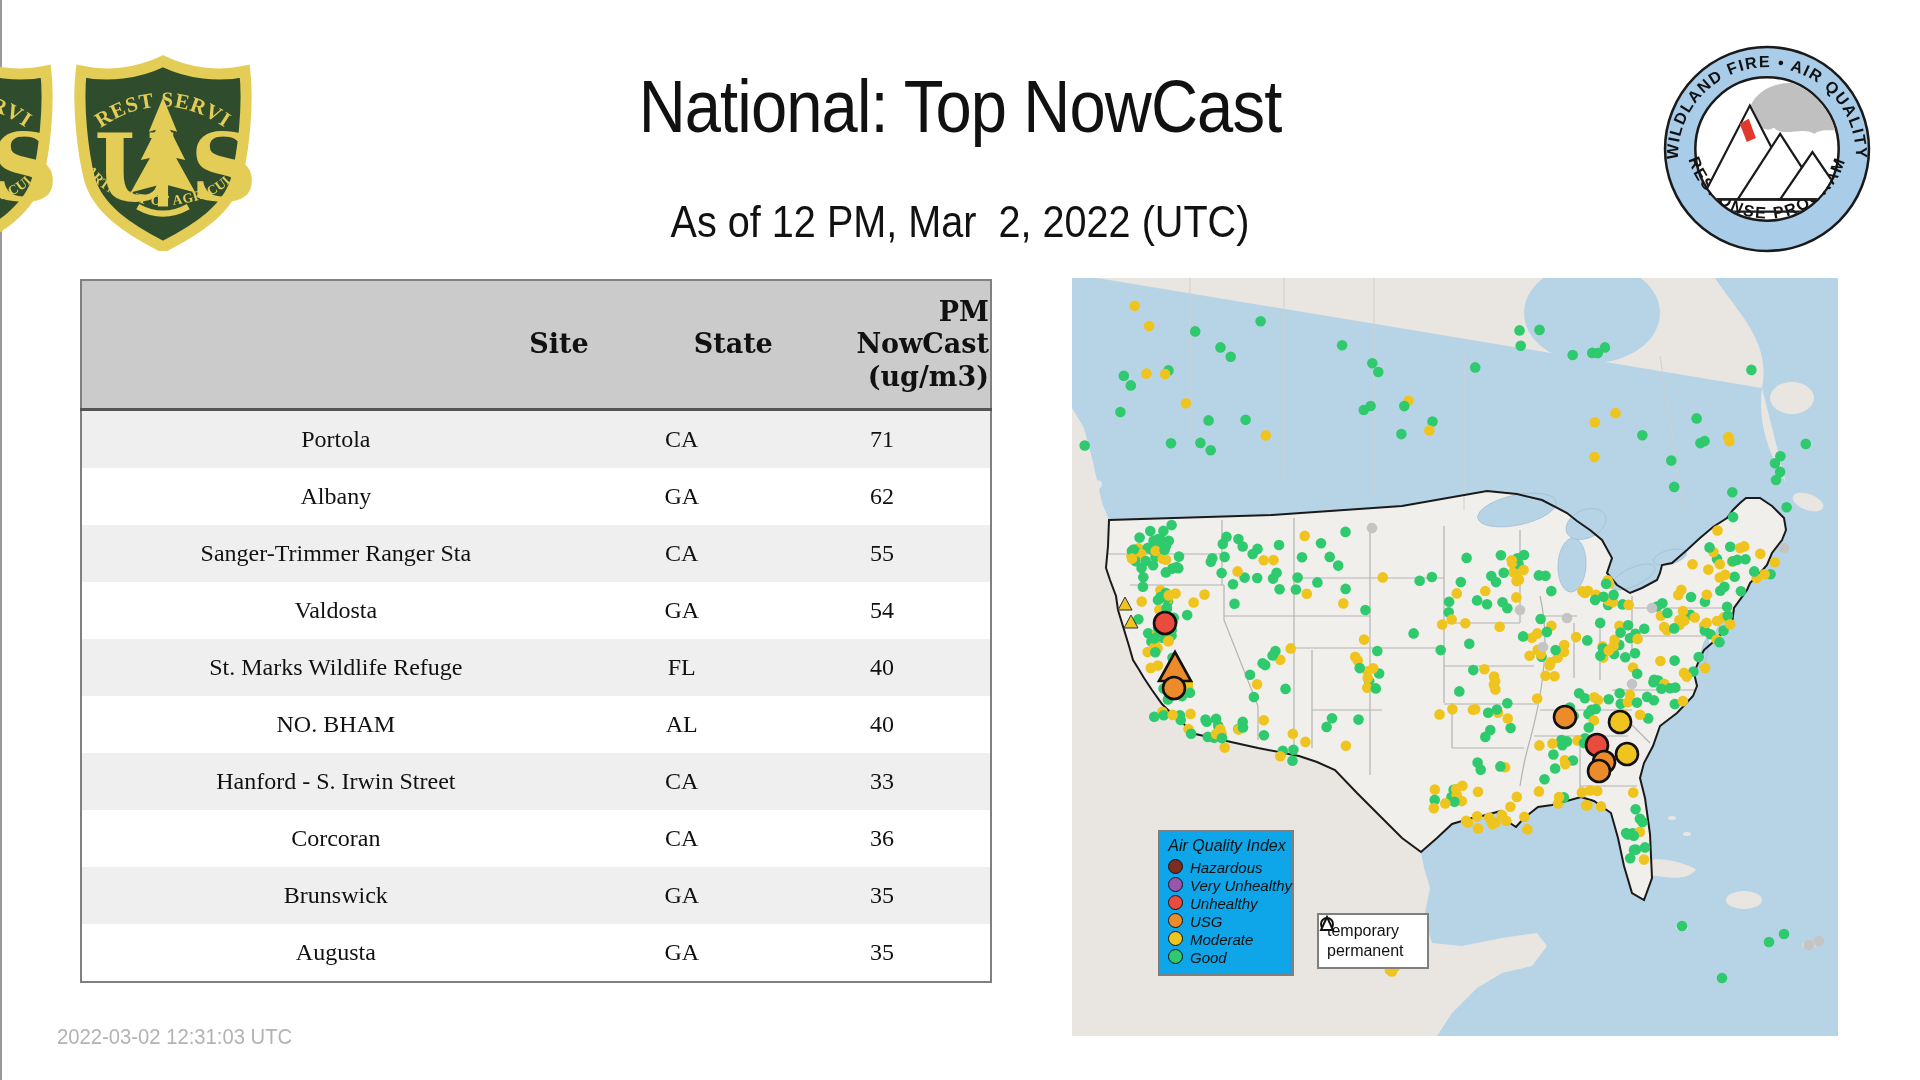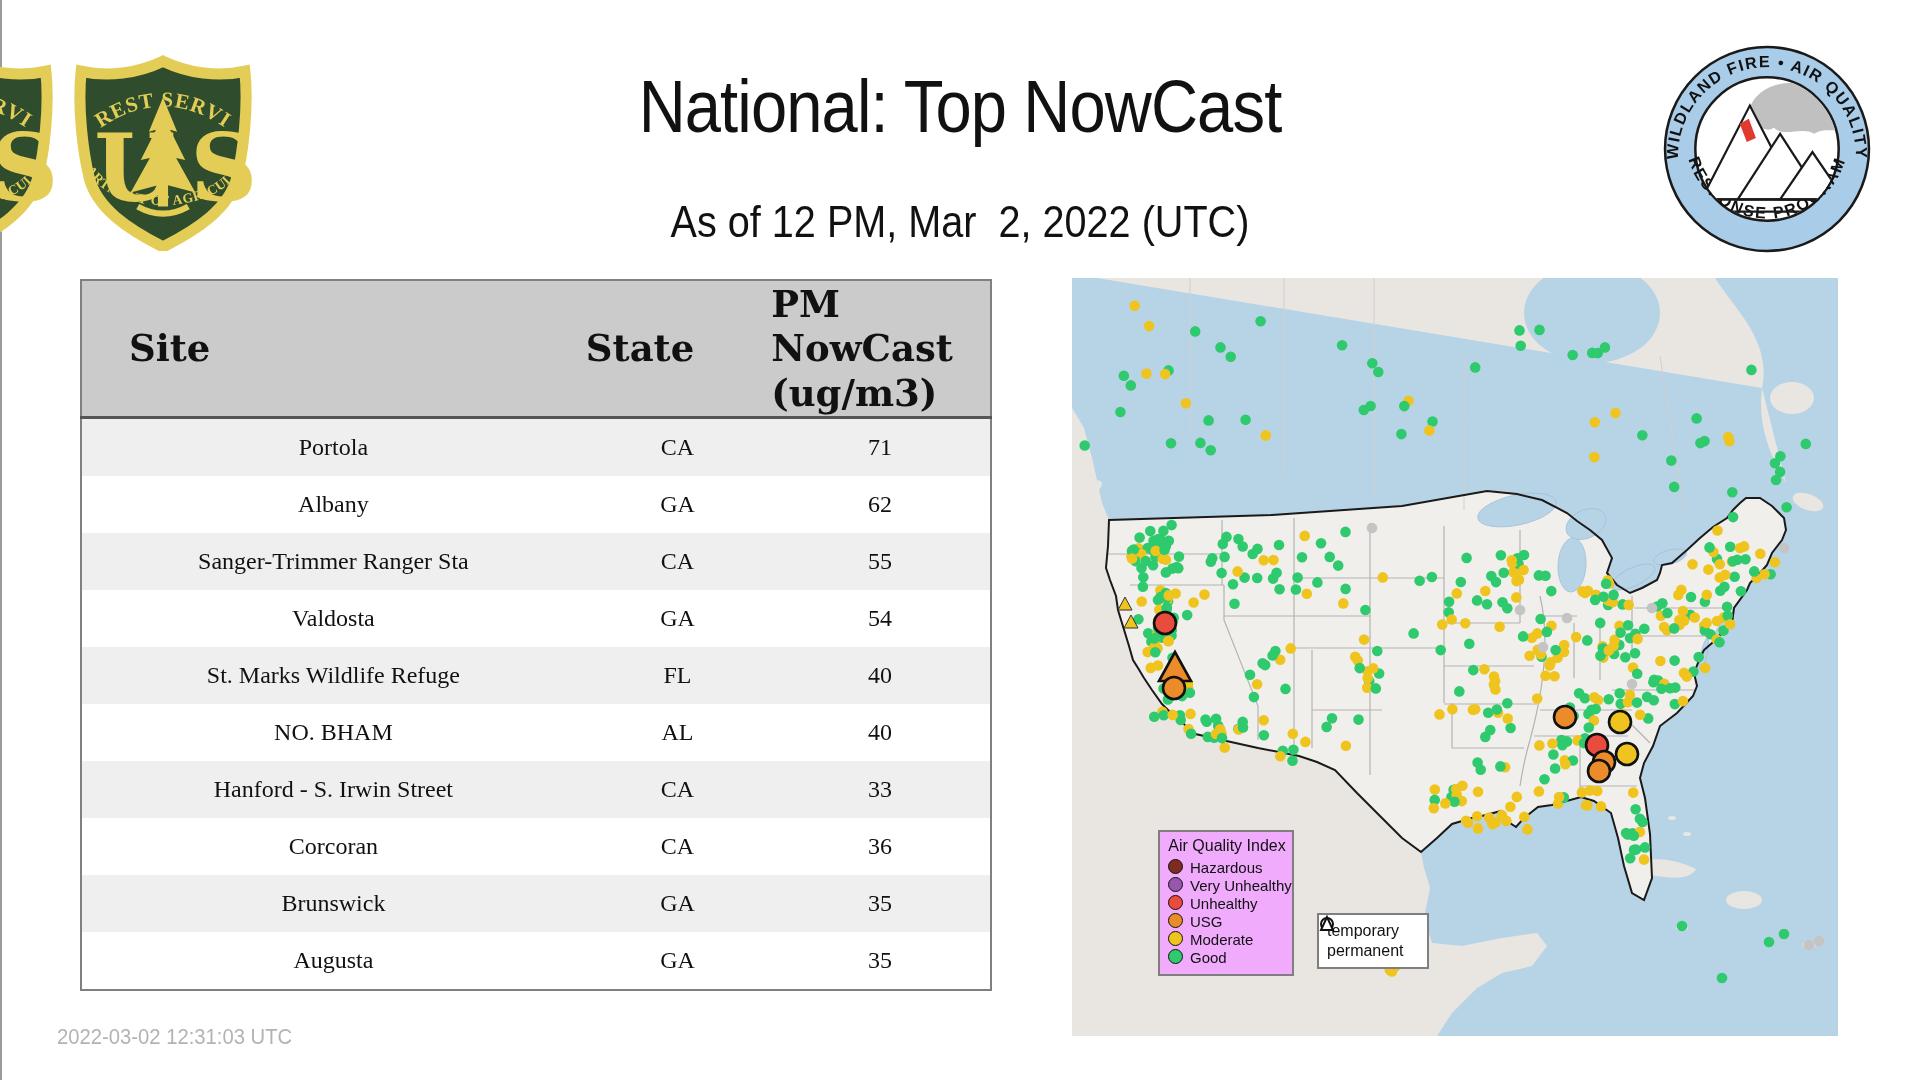--- a/index.html
+++ b/index.html
@@ -13,32 +13,32 @@
          font-size:74px;letter-spacing:-1px;transform:scaleX(.88);white-space:pre;}
   .subtitle{position:absolute;left:0;top:196px;width:1920px;text-align:center;
          font-size:45px;transform:scaleX(.88);white-space:pre;}
   .timestamp{position:absolute;left:57px;top:1024px;font-size:22px;color:#b3b3b3;
          transform:scaleX(.92);transform-origin:left;white-space:pre;}
 
   
   .aq-table{position:absolute;left:80px;top:279px;width:912px;border-collapse:collapse;
             font-family:"Liberation Serif",serif;border:2px solid #808080;}
   .aq-table th{background:#cbcbcb;font-family:"DejaVu Serif",serif;font-weight:bold;
-            font-size:37px;height:125px;vertical-align:middle;text-align:left;
+            font-size:27px;height:125px;vertical-align:middle;text-align:right;
             white-space:pre-line;line-height:1.2;border-bottom:3px solid #555;}
   .aq-table td{font-size:24px;height:57px;text-align:center;vertical-align:middle;padding:0;}
   .aq-table tbody tr:nth-child(odd){background:#efefef;}
   .aq-table tbody tr:nth-child(even){background:#ffffff;}
   .col-site{width:498px;padding-left:47px;} .col-state{width:192px;} .col-pm{width:222px;}
 
   
   .map{position:absolute;left:1072px;top:278px;width:766px;height:758px;}
   .map svg{position:absolute;left:0;top:0;}
-  .map-legend{position:absolute;left:86px;top:552px;width:136px;background:#f0abfc;
-      border:2px solid #7f7f7f;padding:5px 6px 7px 8px;box-sizing:border-box;}
+  .map-legend{position:absolute;left:86px;top:552px;width:136px;background:#0ea5e9;
+      border:2px solid #7f7f7f;padding:5px 6px 7px 8px;box-sizing:border-box;font-style:italic;}
   .map-legend .lg-title{font-size:16px;text-align:center;margin-bottom:4px;white-space:nowrap;}
   .lg-item{display:flex;align-items:flex-start;height:18px;}
   .lg-dot{width:13px;height:13px;border-radius:50%;border:1.6px solid #111;
       margin-right:7px;flex:0 0 auto;}
   .lg-label{font-size:15px;white-space:nowrap;}
   .shape-legend{position:absolute;left:245px;top:635px;width:112px;background:#fff;
       border:2px solid #7f7f7f;padding:6px 6px 6px 8px;box-sizing:border-box;}
   .sh-item{display:flex;align-items:center;height:20px;}
   .sh-item svg{margin-right:6px;flex:0 0 auto;}
   .sh-label{font-size:16px;white-space:nowrap;}

